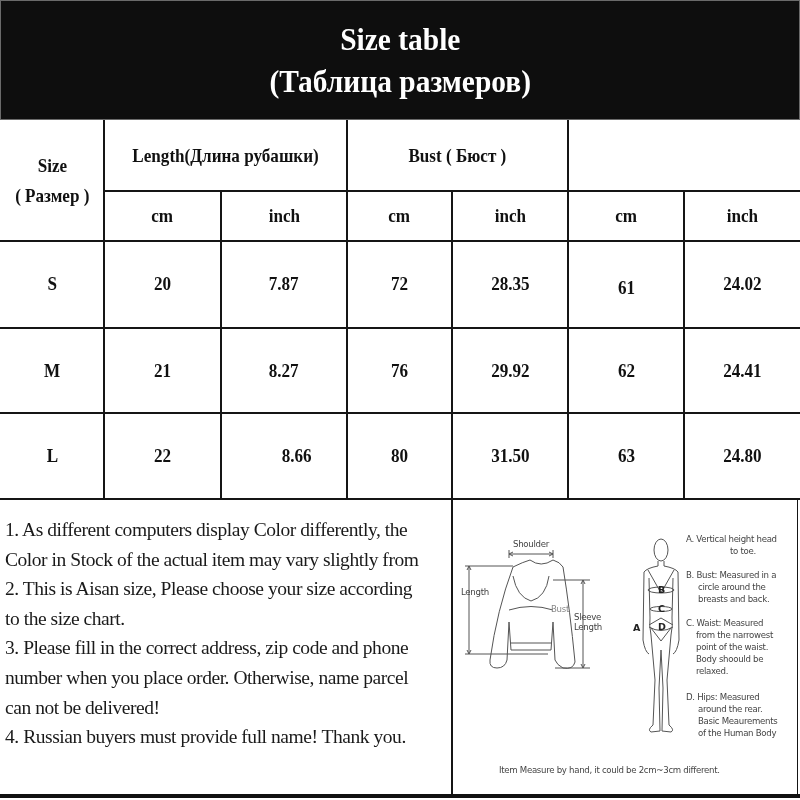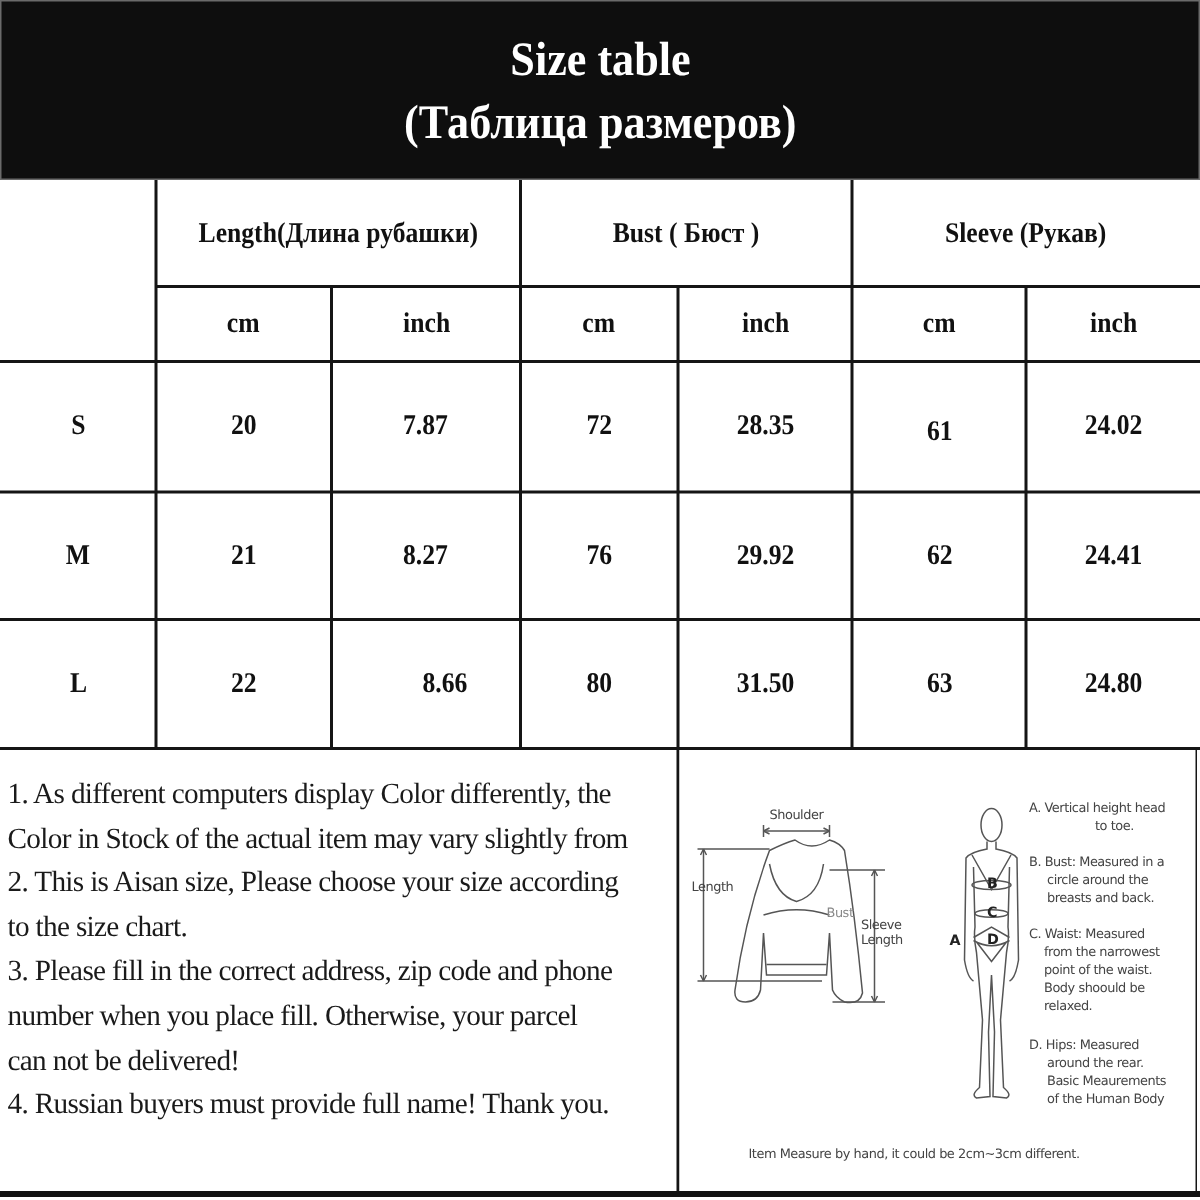--- a/index.html
+++ b/index.html
@@ -51,29 +51,30 @@
   <div class="hline" style="left:0; top:292px; width:800px;"></div>
   <div class="hline" style="left:0; top:378px; width:800px;"></div>
 
   <div class="vline" style="left:103px; top:0; height:380px;"></div>
   <div class="vline" style="left:220px; top:70px; height:310px;"></div>
   <div class="vline" style="left:346px; top:0; height:380px;"></div>
   <div class="vline" style="left:451px; top:70px; height:310px;"></div>
   <div class="vline" style="left:567px; top:0; height:380px;"></div>
   <div class="vline" style="left:683px; top:70px; height:310px;"></div>
 
+  <div class="cell" style="left:0; top:0; width:104px; height:121px; flex-direction:column; line-height:30px;">
+    <span>Size</span>
+    <span>( Размер )</span>
+  </div>
 
   <div class="cell" style="left:104px; top:0; width:243px; height:71px;">
     <span>Length(Длина рубашки)</span>
   </div>
   <div class="cell" style="left:347px; top:0; width:221px; height:71px;">
     <span>Bust ( Бюст )</span>
-  </div>
-  <div class="cell" style="left:568px; top:0; width:232px; height:71px;">
-    <span>Sleeve (Рукав)</span>
   </div>
 
   <div class="cell" style="left:104px; top:71px; width:117px; height:50px;">
       <span>cm</span>
     </div>
   <div class="cell" style="left:221px; top:71px; width:126px; height:50px;">
       <span>inch</span>
     </div>
   <div class="cell" style="left:347px; top:71px; width:105px; height:50px;">
       <span>cm</span>
@@ -163,21 +164,21 @@
 
 <div class="vline" style="left:451px; top:499px; height:297px;"></div>
 <div class="vline" style="left:796px; top:499px; height:297px;"></div>
 
 <div class="notes">
   <p>1. As different computers display Color differently, the</p>
   <p>Color in Stock of the actual item may vary slightly from</p>
   <p>2. This is Aisan size, Please choose your size according</p>
   <p>to the size chart.</p>
   <p>3. Please fill in the correct address, zip code and phone</p>
-  <p>number when you place fill. Otherwise, your parcel</p>
+  <p>number when you place order. Otherwise, name parcel</p>
   <p>can not be delivered!</p>
   <p>4. Russian buyers must provide full name! Thank you.</p>
 </div>
 
 <div class="diagram">
   <svg width="344" height="295" viewBox="0 0 344 295">
     <g fill="none" stroke="#555" stroke-width="1">
 
       <path d="M 60 67 Q 70 62 77 60 Q 88 68 100 60 Q 107 62 110 67 Q 117 110 122 162 Q 120 170 110 168 Q 104 165 102 160 L 100 122 L 98 150 L 58 150 L 56 122 L 54 160 Q 52 168 44 168 Q 36 168 37 160 Q 44 110 60 67 Z"></path>
       <path d="M 60 76 Q 64 97 78 101 Q 93 97 96 76"></path>

